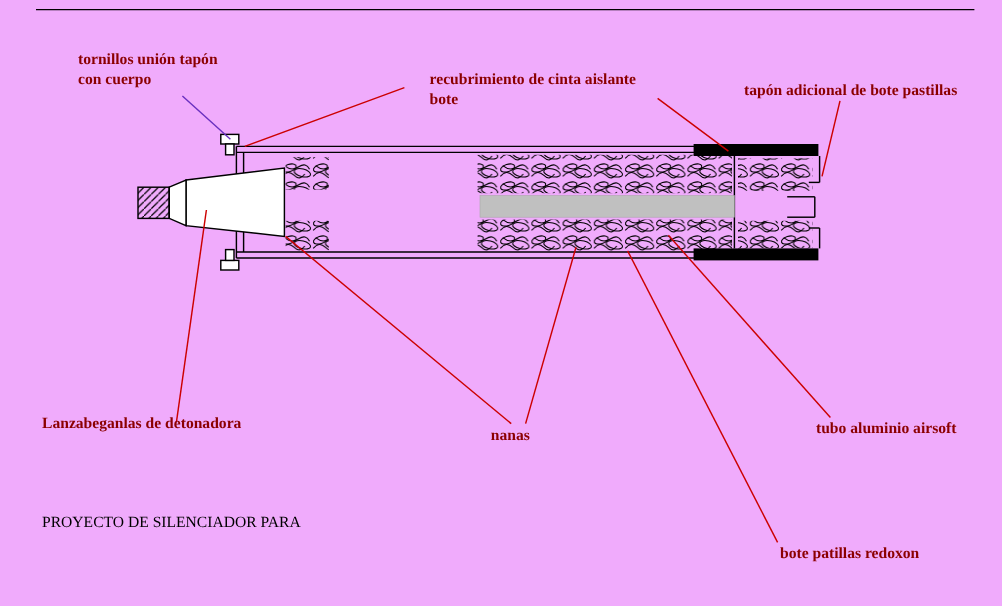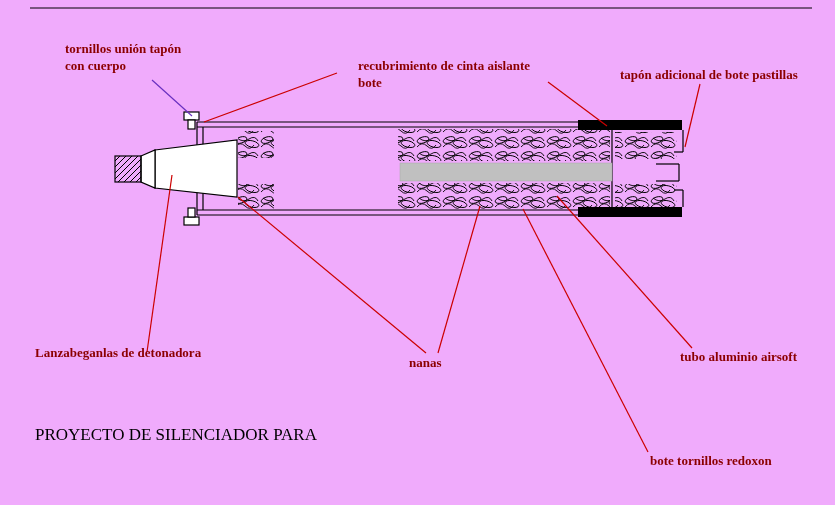--- a/index.html
+++ b/index.html
@@ -18,21 +18,21 @@
     color: #8b0000;
     font-weight: bold;
     font-size: 13px;
     line-height: 17px;
     white-space: nowrap;
   }
   .lbl span { display: block; }
   .title {
     position: absolute;
     color: #000000;
-    font-size: 17px;
+    font-size: 13px;
     line-height: 22px;
     white-space: nowrap;
   }
   .title span { display: block; }
 </style>
 </head>
 <body>
 
 <div class="stage">
 
@@ -132,20 +132,20 @@
 
   <div class="lbl" style="left:409px; top:354px;">
     <span>nanas</span>
   </div>
 
   <div class="lbl" style="left:680px; top:348px;">
     <span>tubo aluminio airsoft</span>
   </div>
 
   <div class="lbl" style="left:650px; top:452px;">
-    <span>bote tornillos redoxon</span>
+    <span>bote patillas redoxon</span>
   </div>
 
   <div class="title" style="left:35px; top:424px;">
     <span>PROYECTO DE SILENCIADOR PARA</span>
   </div>
 
 </div>
 
 </body></html>

